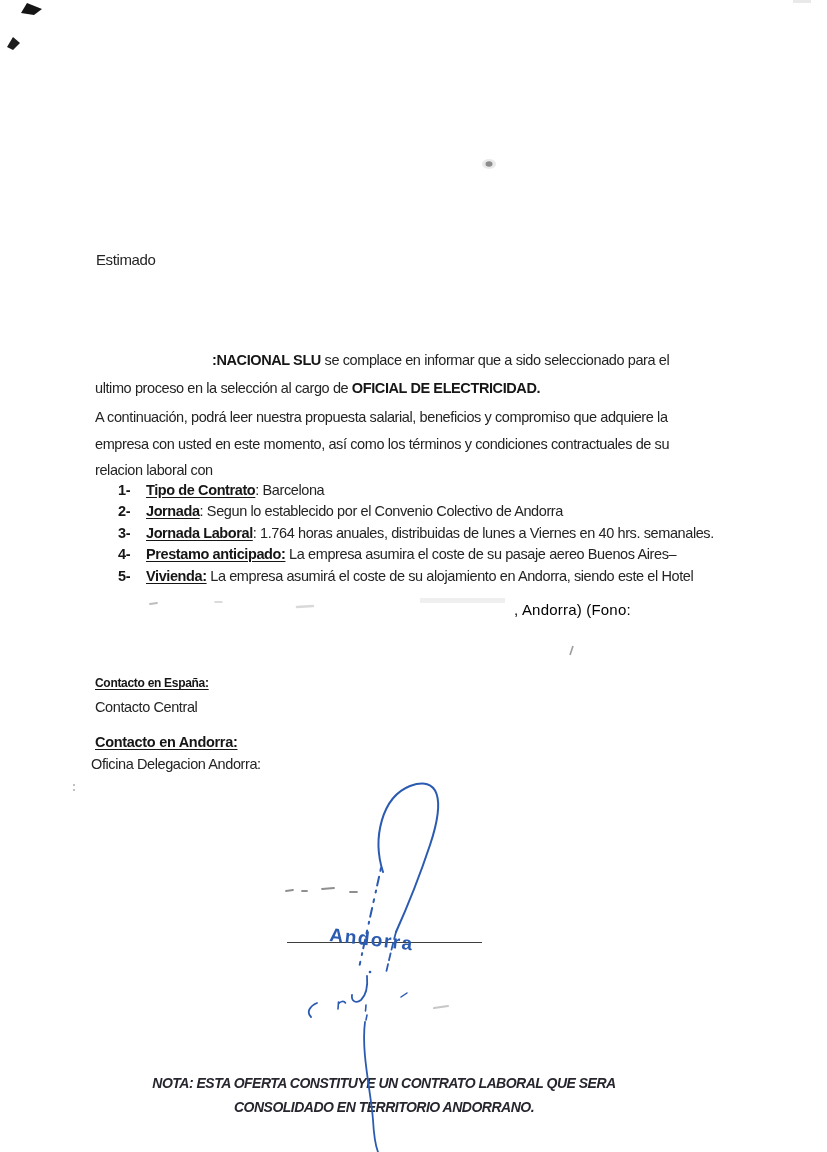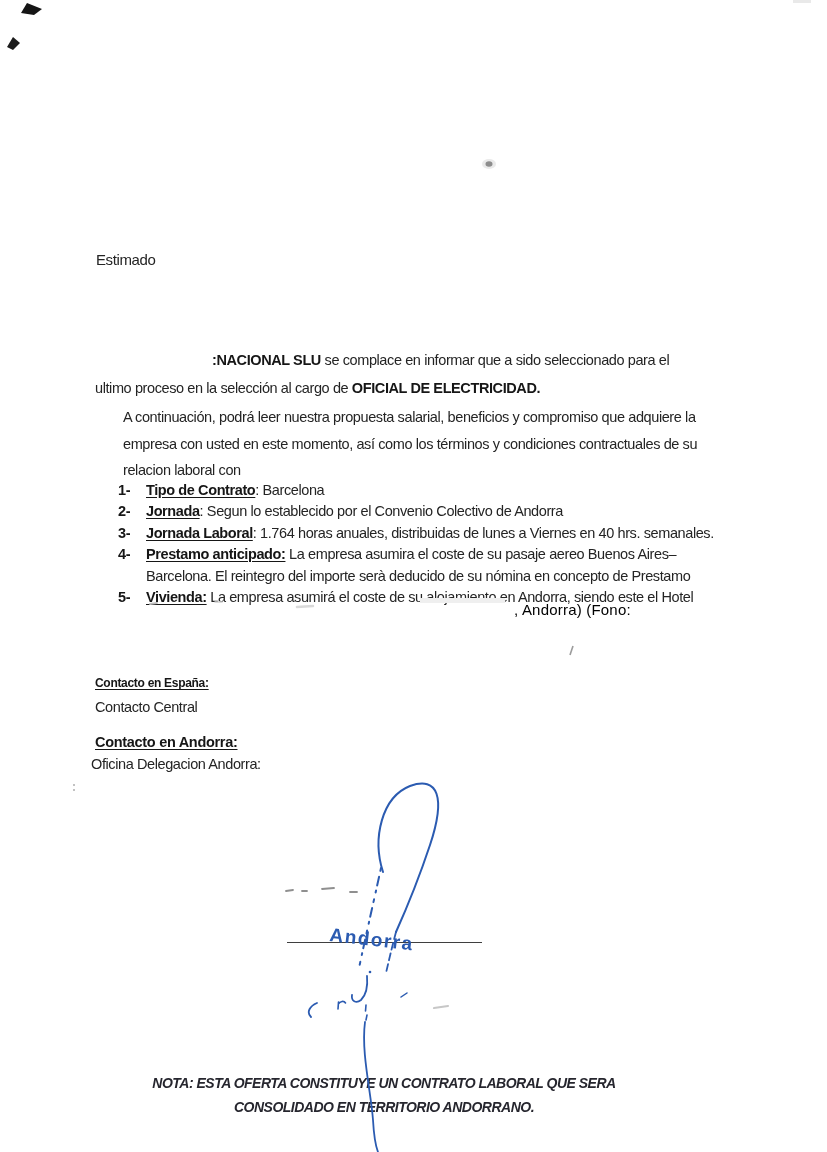--- a/index.html
+++ b/index.html
@@ -12,21 +12,21 @@
     overflow:hidden;
   }
   .abs{position:absolute;}
   .scan-text{
     font-size:14.5px;
     letter-spacing:-0.4px;
     color:#242424;
   }
   #greeting{left:96px;top:251px;font-size:15px;}
   #para1{left:95px;top:346px;width:600px;line-height:28px;text-indent:117px;}
-  #para2{left:95px;top:404px;width:575px;line-height:26.5px;margin-left:28px;}
+  #para2{left:95px;top:404px;width:575px;line-height:26.5px;}
   .b{font-weight:bold;color:#161616;}
   .u{text-decoration:underline;text-underline-offset:2px;}
   #terms{left:118px;top:480px;width:600px;line-height:21.4px;}
   .term{display:flex;white-space:nowrap;}
   .term .num{width:28px;flex:0 0 28px;font-weight:bold;color:#161616;}
   .term .body{flex:1;}
   .blockline{display:block;}
   #hotel-line{left:514px;top:601px;font-size:15px;letter-spacing:0.2px;color:#000000;}
   #contact-es-h{left:95px;top:676px;font-size:12px;letter-spacing:-0.3px;}
   #contact-es-o{left:95px;top:699px;}
@@ -71,21 +71,21 @@
     <div class="term">
       <span class="num">2-</span>
       <span class="body"><span class="b u">Jornada</span><span>: Segun lo establecido por el Convenio Colectivo de Andorra</span></span>
     </div>
     <div class="term">
       <span class="num">3-</span>
       <span class="body"><span class="b u">Jornada Laboral</span><span>: 1.764 horas anuales, distribuidas de lunes a Viernes en 40 hrs. semanales.</span></span>
     </div>
     <div class="term">
       <span class="num">4-</span>
-      <span class="body"><span class="b u">Prestamo anticipado:</span><span> La empresa asumira el coste de su pasaje aereo Buenos Aires–</span><span class="blockline">Barcelona. El reintegro del importe serà deducido de su nómina en concepto de Prestamo</span></span>
+      <span class="body"><span class="b u">Prestamo anticipado:</span><span> La empresa asumira el coste de su pasaje aereo Buenos Aires–</span></span>
     </div>
     <div class="term">
       <span class="num">5-</span>
       <span class="body"><span class="b u">Vivienda:</span><span> La empresa asumirá el coste de su alojamiento en Andorra, siendo este el Hotel</span></span>
     </div>
   </div>
 
   <div id="hotel-line" class="abs">, Andorra) (Fono:</div>
 
   <div id="contact-es-h" class="abs b u">Contacto en España:</div>

